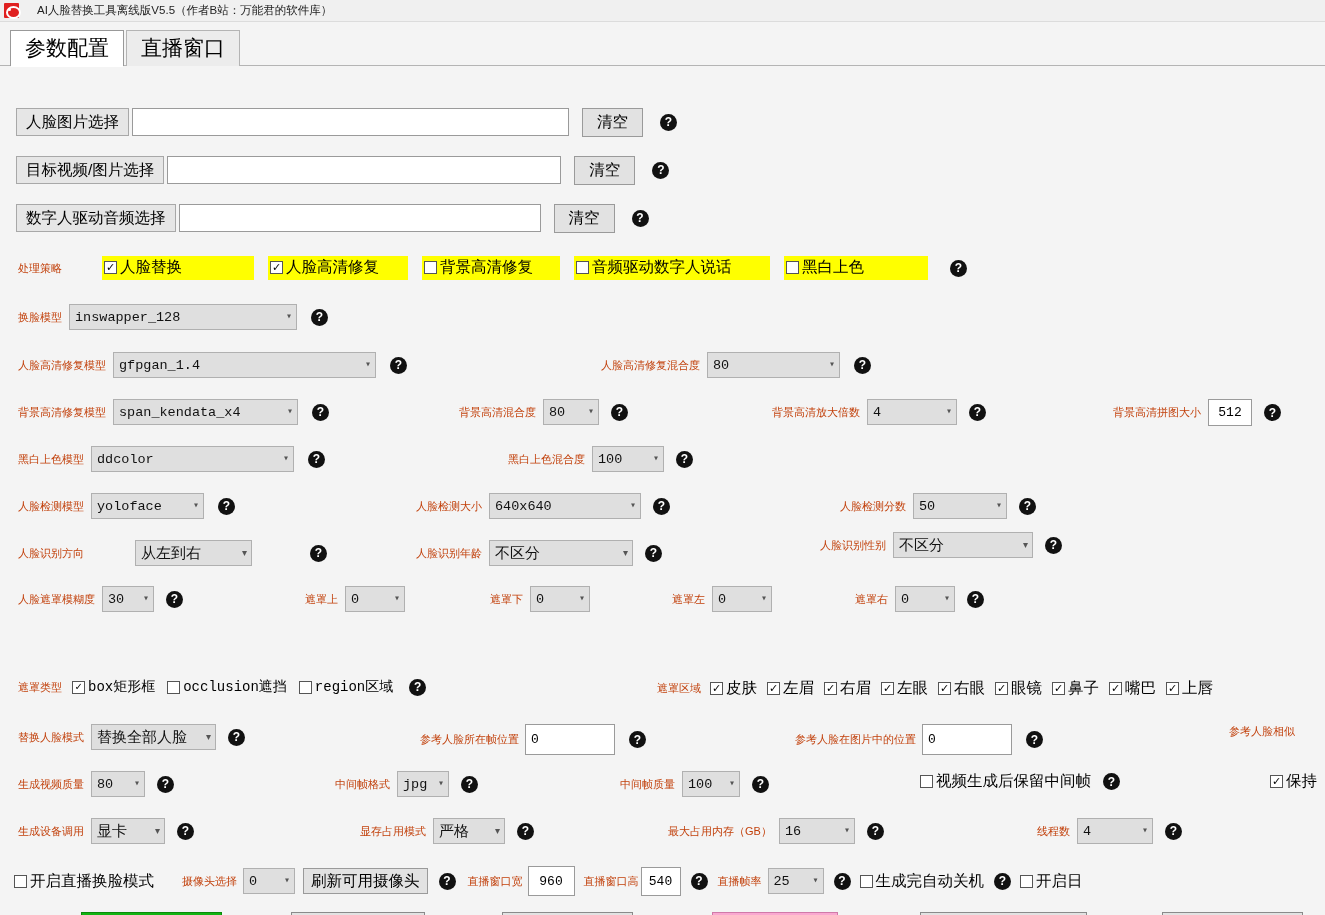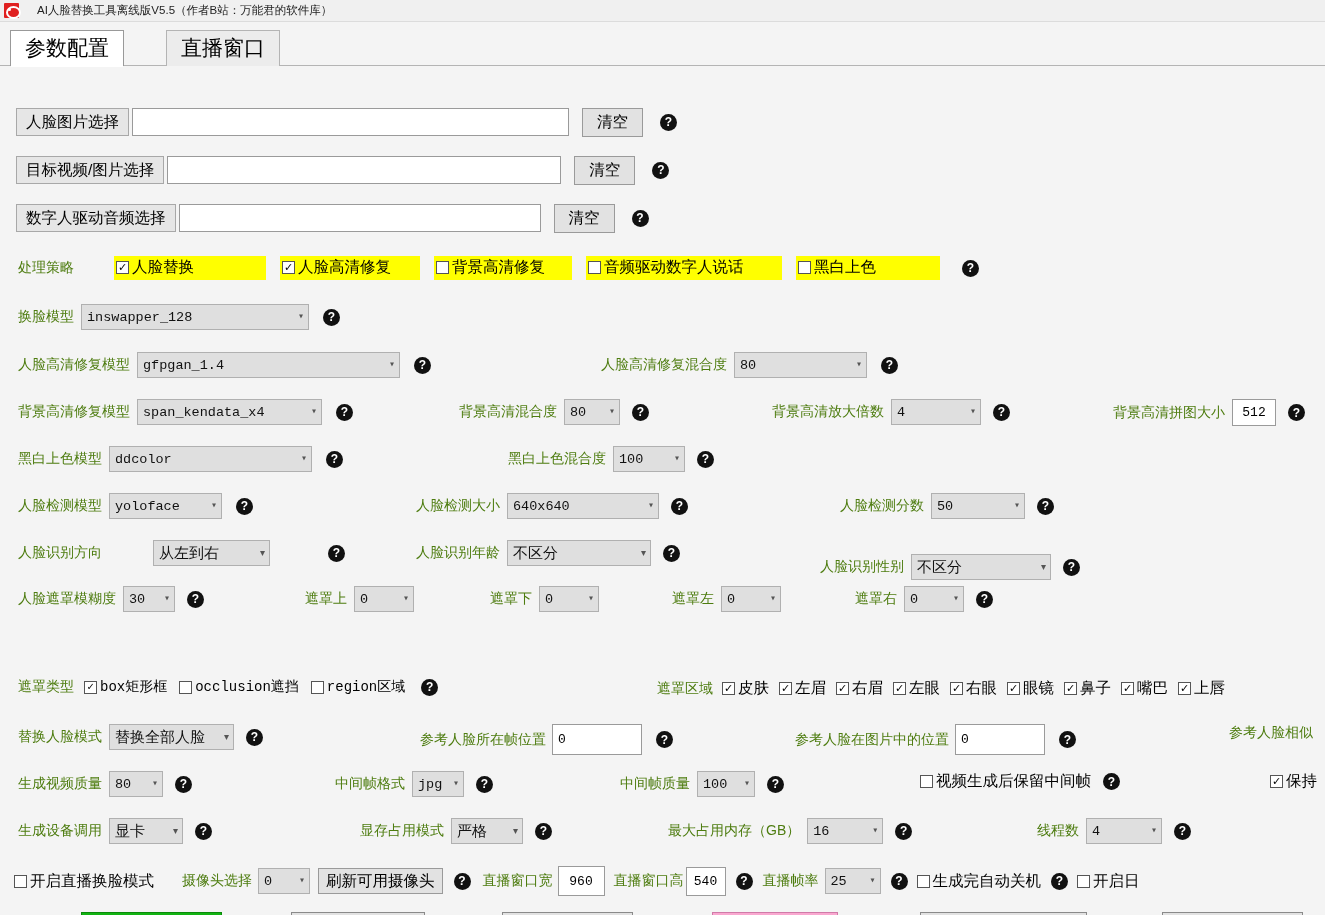--- a/index.html
+++ b/index.html
@@ -28,21 +28,21 @@
   }
   #appicon::after{
     content:""; position:absolute; left:4px; top:5px;
     width:3px; height:3px; background:#fff; border-radius:50%;
   }
   #titletext { font-size:11.5px; color:#222; white-space:nowrap; }
 
   
   #tabbar{
     height:44px; background:#f4f4f4; position:relative;
-    padding-left:10px; display:flex; align-items:flex-end;gap:40px;
+    padding-left:10px; display:flex; align-items:flex-end;
   }
   #tabbar::after{
     content:""; position:absolute; left:0; right:0; bottom:0;
     height:1px; background:#b4b4b4;
   }
   .tab{
     font-size:21px; padding:5px 14px 7px; margin-right:2px;
     border:1px solid #b4b4b4; border-bottom:none;
     background:#ececec; color:#000; position:relative; z-index:2;
     line-height:1.1; cursor:default;
@@ -50,21 +50,21 @@
   .tab.active{ background:#fff; border-color:#999; }
   .tab.active::after{
     content:""; position:absolute; left:0; right:0; bottom:-1px;
     height:2px; background:#fff;
   }
 
   
   #panel{ position:relative; height:849px; background:#f4f4f4; }
   .row{ display:flex; align-items:center; position:absolute; left:0; white-space:nowrap; }
 
-  .lbl{ font-size:14px; color:#4d7c0f; }
+  .lbl{ font-size:11px; color:#c2410c; }
   .lbl-btn{
     background:#e6e6e6; border:1px solid #a8a8a8;
     padding:4px 9px; font-size:15.5px; line-height:1.15;
   }
 
   
   .tfield{
     background:#fff; border:1px solid #9a9a9a;
     height:28px; display:flex; align-items:center;
     padding:0 5px; font-family:"Liberation Mono","DejaVu Sans Mono",monospace;
@@ -280,21 +280,21 @@
     <span class="help" style="margin-left:14px;">?</span>
   </div>
   <div class="row" style="top:474px; left:416px;">
     <span class="lbl">人脸识别年龄</span>
     <span class="combo cjk" style="width:144px; margin-left:7px;">
       <span>不区分</span>
       <span class="chev">▾</span>
     </span>
     <span class="help" style="margin-left:12px;">?</span>
   </div>
-  <div class="row" style="top:488px; left:820px;">
+  <div class="row" style="top:466px; left:820px;">
     <span class="lbl">人脸识别性别</span>
     <span class="combo cjk" style="width:140px; margin-left:7px;">
       <span>不区分</span>
       <span class="chev">▾</span>
     </span>
     <span class="help" style="margin-left:12px;">?</span>
   </div>
 
   <div class="row" style="top:520px; left:18px;">
     <span class="lbl">人脸遮罩模糊度</span>

